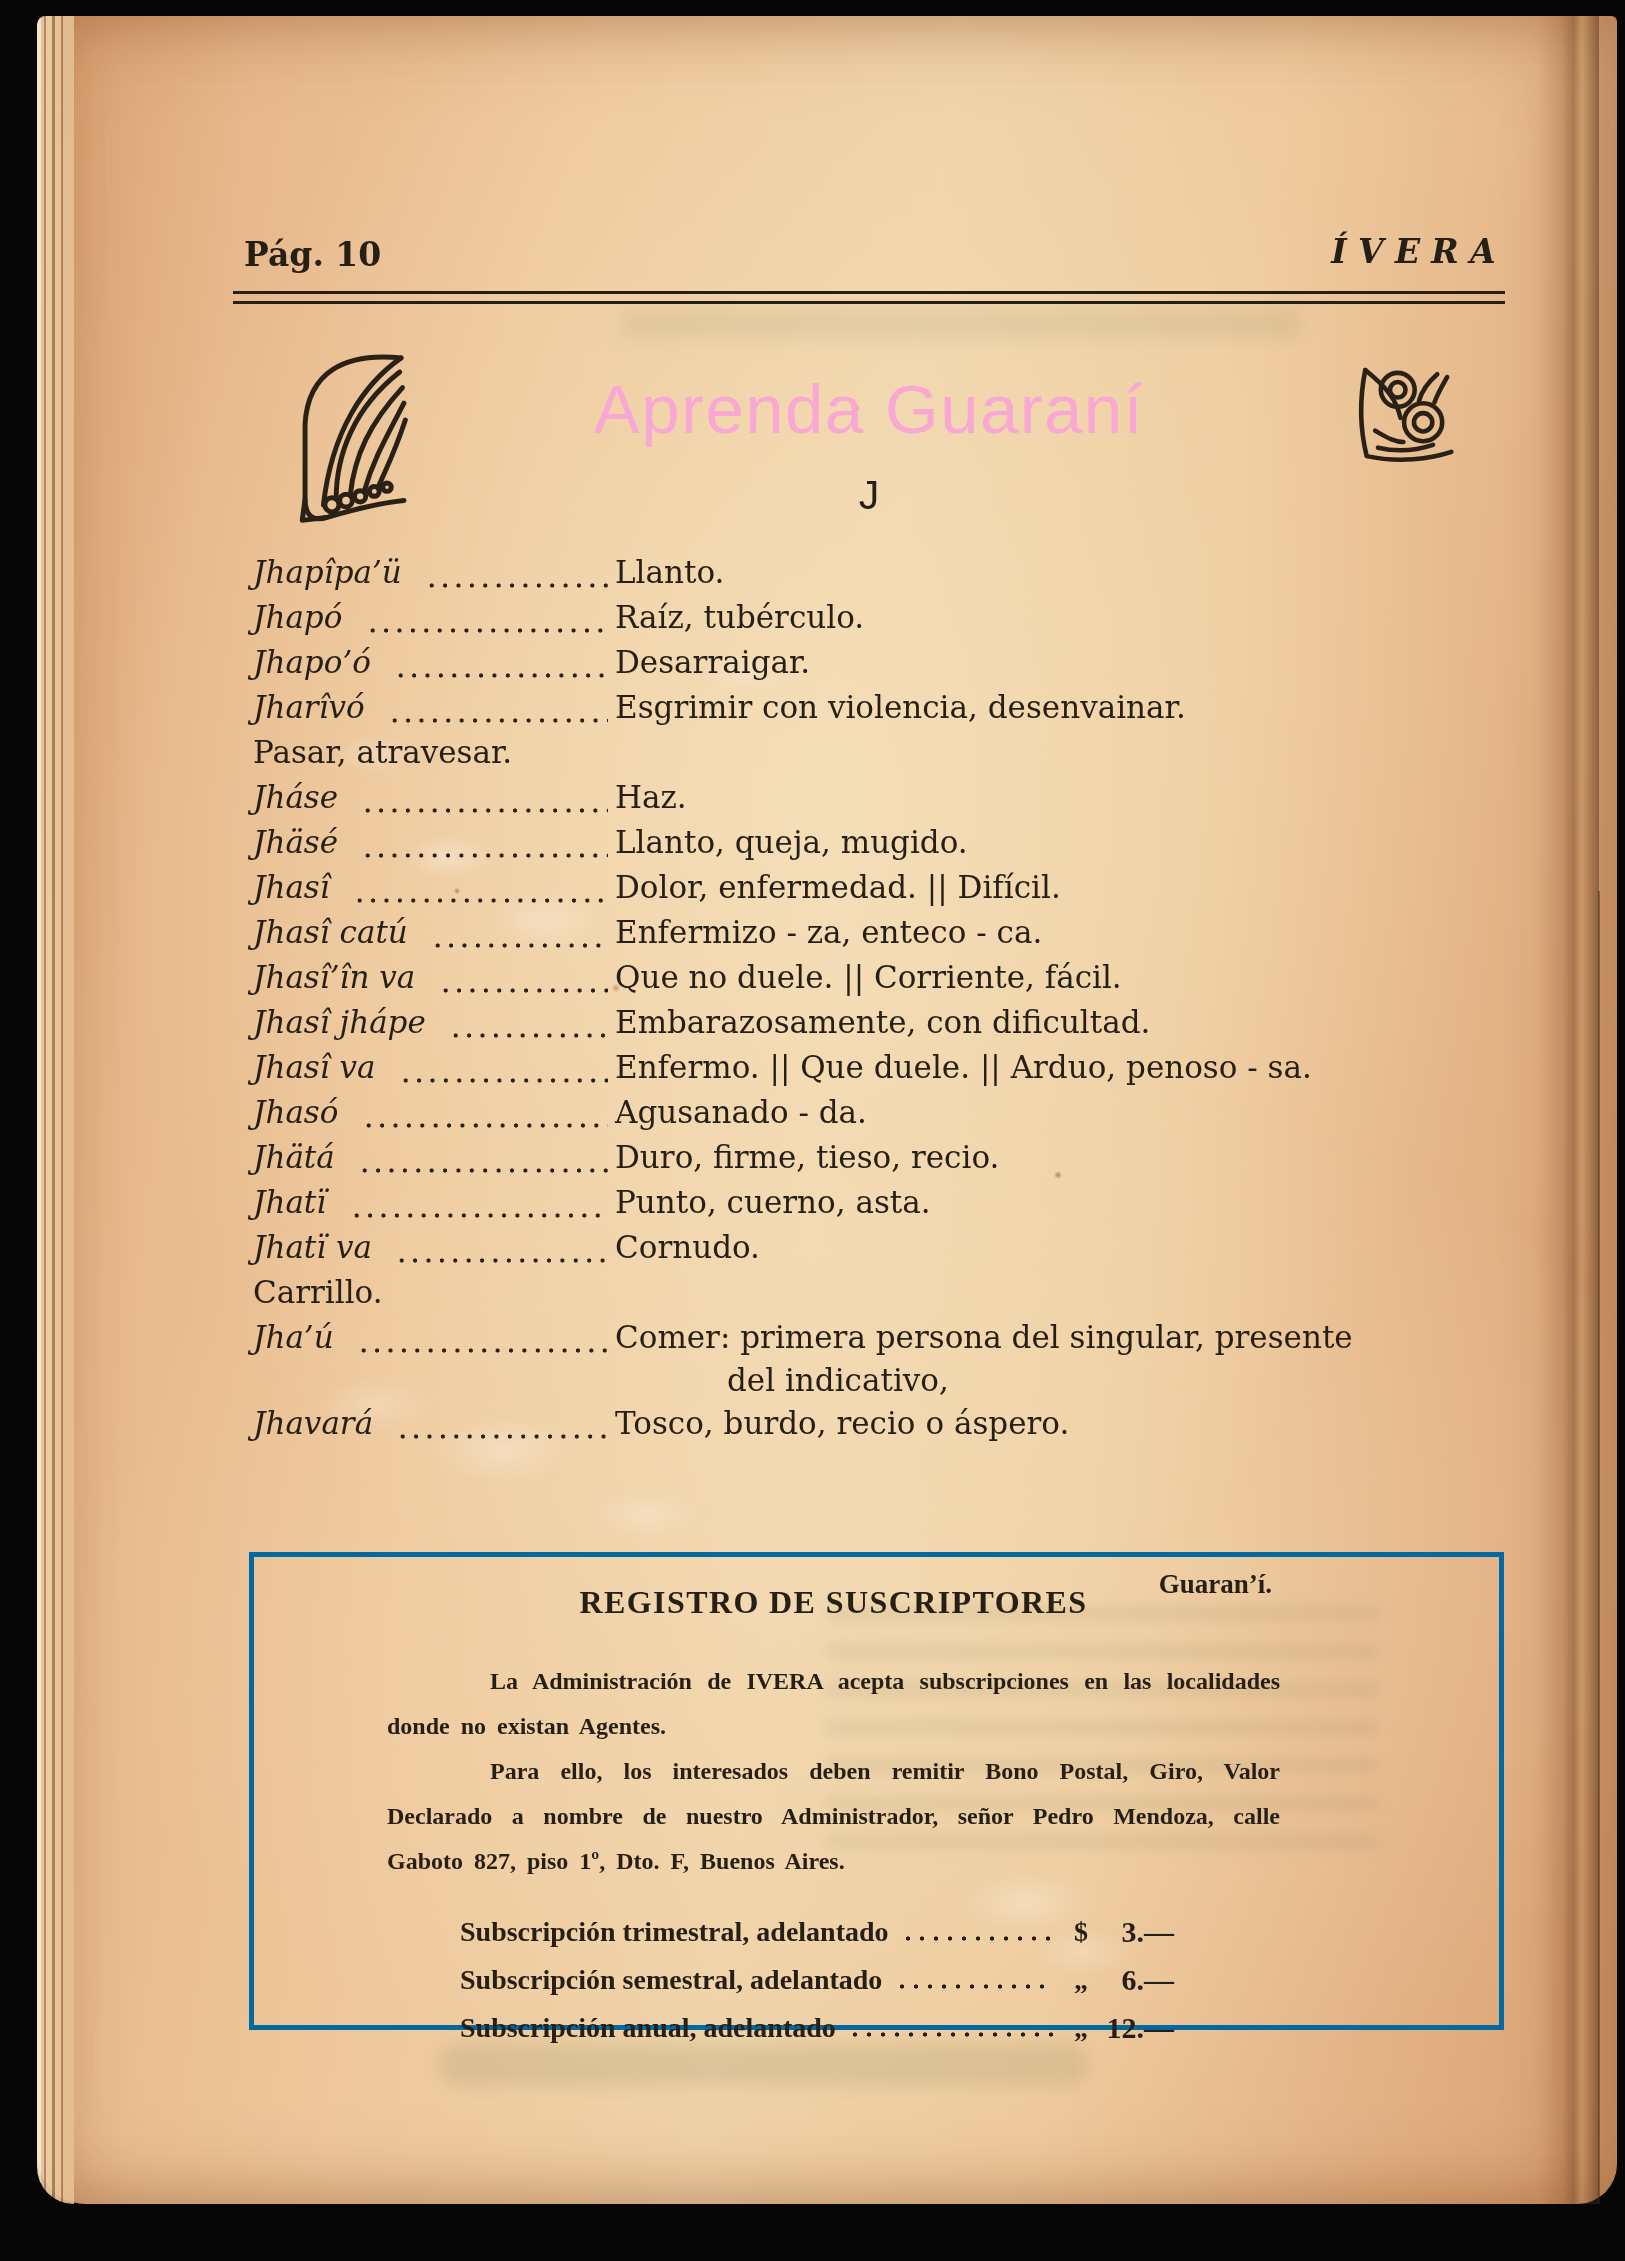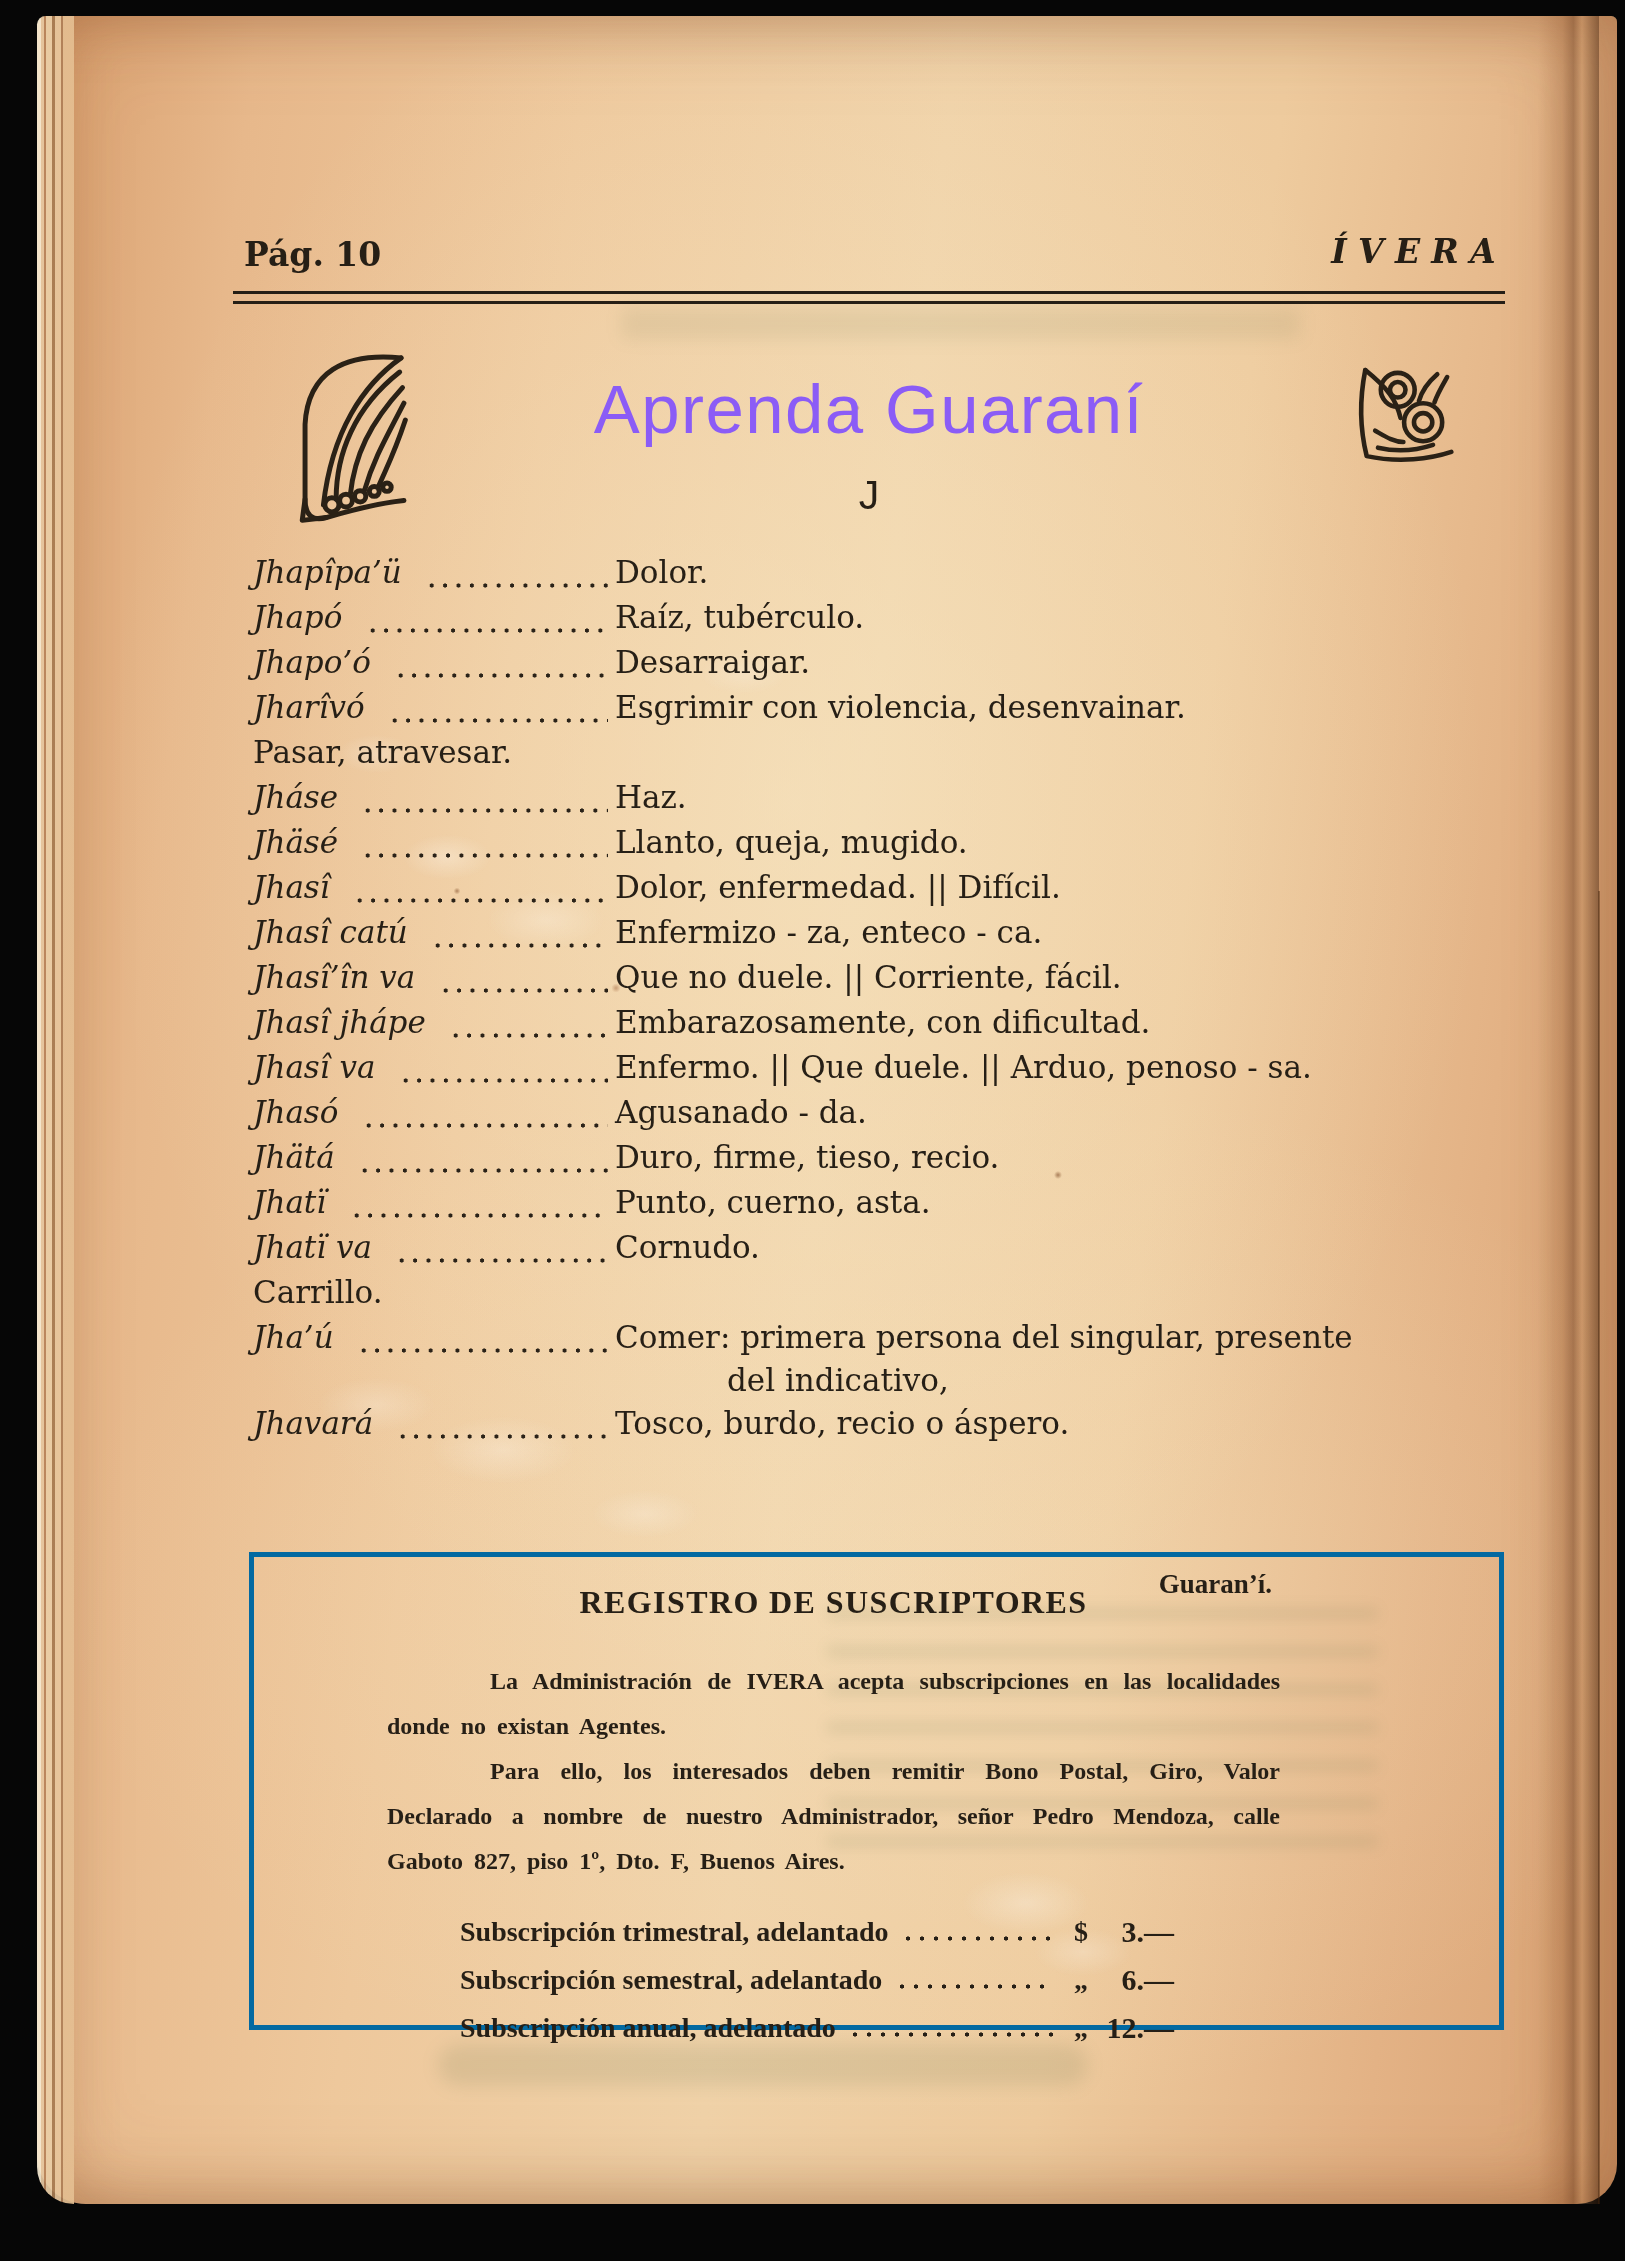--- a/index.html
+++ b/index.html
@@ -51,21 +51,21 @@
   .abs{position:absolute;z-index:3;}
   .page-label{left:244px;top:235px;font-size:33px;font-weight:bold;}
   .masthead{left:1159px;top:232px;width:348px;text-align:right;font-size:33px;font-weight:bold;
     font-style:italic;letter-spacing:11.3px;}
   .double-rule{left:233px;top:291px;width:1272px;height:12.7px;
     border-top:3.5px solid #261f16;border-bottom:3.5px solid #261f16;}
   .orn{stroke:#2a2116;fill:none;stroke-linecap:round;stroke-linejoin:round;}
   .orn-left{left:295px;top:348px;}
   .orn-right{left:1354px;top:363px;}
   .title{left:212px;top:370px;width:1314px;text-align:center;
-    font-family:"Liberation Sans",sans-serif;font-size:69px;letter-spacing:1.4px;color:#8b5cf6;}
+    font-family:"Liberation Sans",sans-serif;font-size:69px;letter-spacing:1.4px;color:#f9a8d4;}
   .section-letter{left:212px;top:472px;width:1314px;text-align:center;
     font-family:"Liberation Sans",sans-serif;font-size:41px;}
   .dict{left:253px;top:550px;width:1255px;font-size:31px;}
   .entry{display:flex;}
   .term-cell{display:flex;width:362px;flex:none;align-self:flex-start;height:45px;gap:12px;}
   .term{font-style:italic;line-height:45px;white-space:pre;}
   .leader{flex:1;align-self:flex-end;height:7px;margin:0 7px 7px 11.3px;
     background-image:radial-gradient(circle,#2a2218 1.8px,transparent 2.4px);
     background-size:13.4px 7px;background-repeat:repeat-x;background-position:0 0.7px;}
   .def{flex:1;line-height:45px;}
@@ -140,21 +140,21 @@
 
     <div class="abs title">Aprenda Guaraní</div>
     <div class="abs section-letter">J</div>
 
     <div class="abs dict" id="dict-list">
   <div class="entry">
     <span class="term-cell">
       <span class="term">Jhapîpa’ü</span>
       <span class="leader"></span>
     </span>
-    <span class="def">Dolor.</span>
+    <span class="def">Llanto.</span>
   </div>
 
   <div class="entry">
     <span class="term-cell">
       <span class="term">Jhapó</span>
       <span class="leader"></span>
     </span>
     <span class="def">Raíz, tubérculo.</span>
   </div>
 

